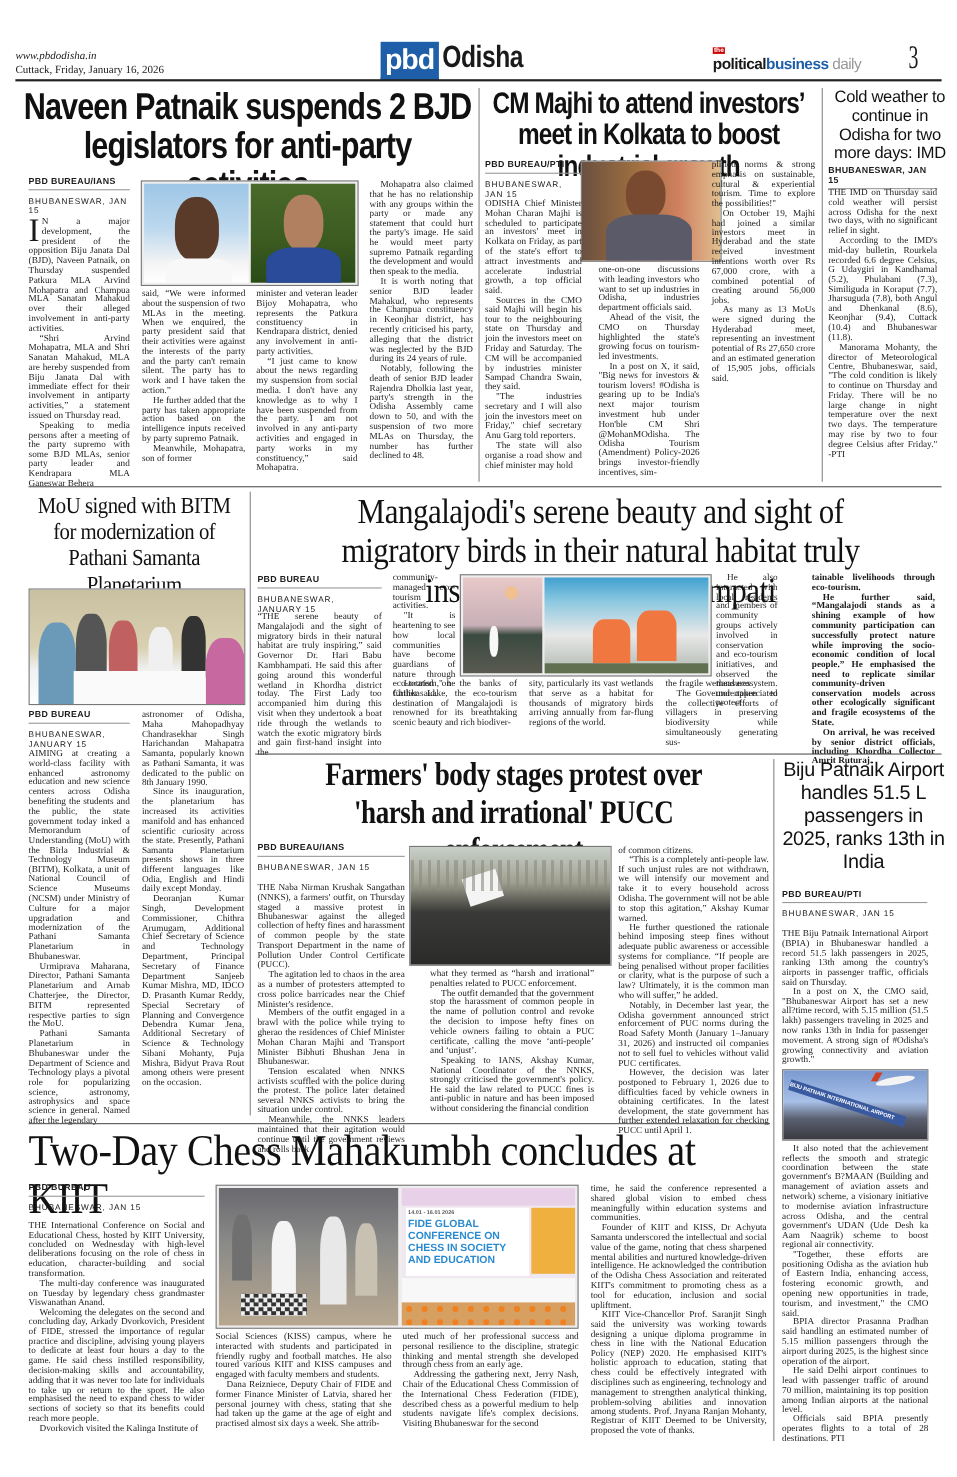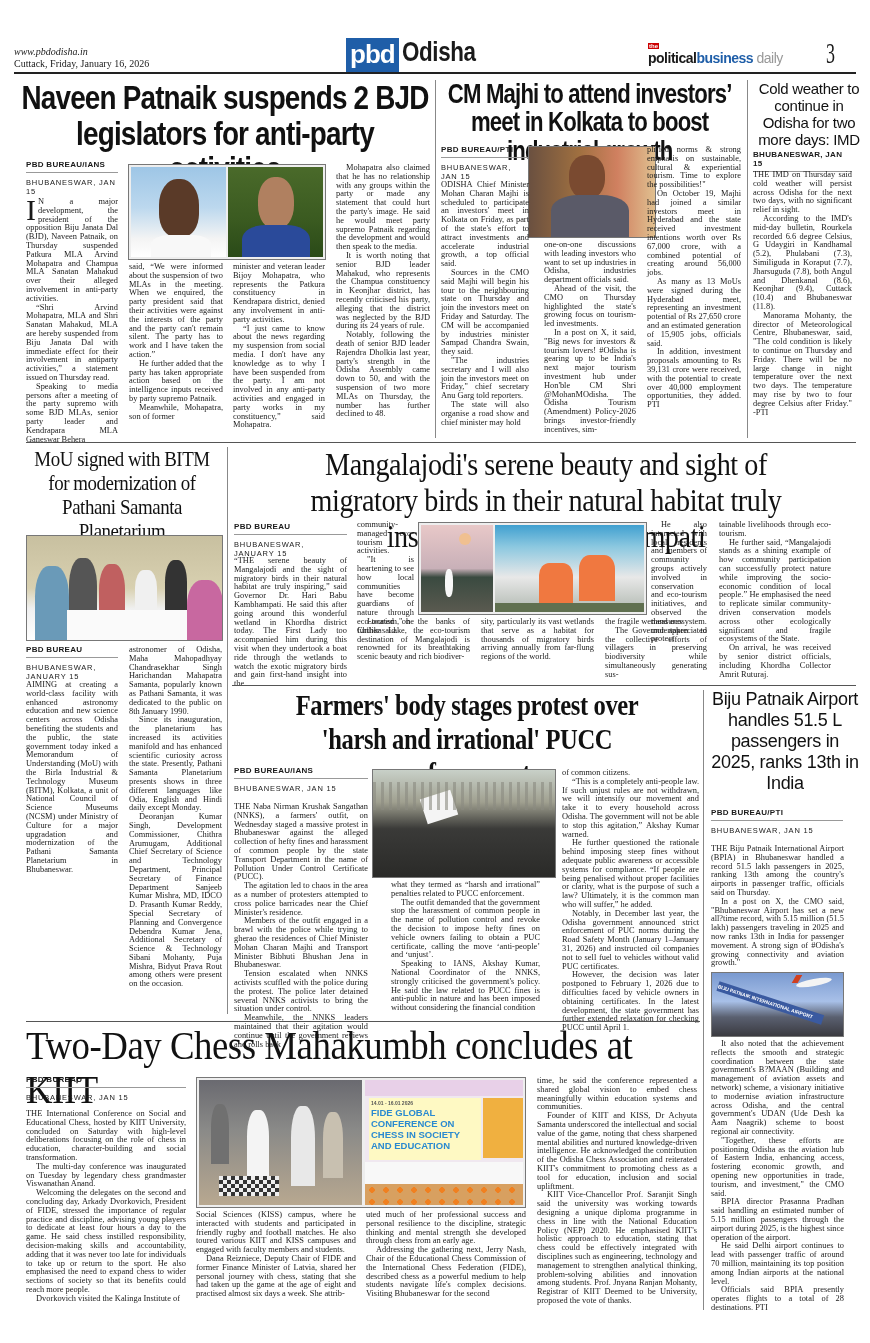--- a/index.html
+++ b/index.html
@@ -101,21 +101,20 @@
 </div>
 <div class="abs body-text" style="left:544px;top:241px;width:92px;">
   <p class="first">one-on-one discussions with leading investors who want to set up industries in Odisha, industries department officials said.</p>
   <p>Ahead of the visit, the CMO on Thursday highlighted the state's growing focus on tourism-led investments.</p>
   <p>In a post on X, it said, "Big news for investors &amp; tourism lovers! #Odisha is gearing up to be India's next major tourism investment hub under Hon'ble CM Shri @MohanMOdisha. The Odisha Tourism (Amendment) Policy-2026 brings investor-friendly incentives, sim-</p>
 </div>
 <div class="abs body-text" style="left:647px;top:146px;width:94px;">
   <p class="first">plified norms &amp; strong emphasis on sustainable, cultural &amp; experiential tourism. Time to explore the possibilities!"</p>
   <p>On October 19, Majhi had joined a similar investors meet in Hyderabad and the state received investment intentions worth over Rs 67,000 crore, with a combined potential of creating around 56,000 jobs.</p>
   <p>As many as 13 MoUs were signed during the Hyderabad meet, representing an investment potential of Rs 27,650 crore and an estimated generation of 15,905 jobs, officials said.</p>
-  <p>In addition, investment proposals amounting to Rs 39,131 crore were received, with the potential to create over 40,000 employment opportunities, they added. PTI</p>
 </div>
 <div class="abs vrule" style="left:747px;top:80px;height:358px;"></div>
 
 <div class="abs headline" style="left:752px;top:80px;width:114px;font-size:15px;font-weight:normal;letter-spacing:-0.3px;line-height:17px;">Cold weather to continue in Odisha for two more days: IMD</div>
 <div class="abs" style="left:753px;top:150px;width:99px;">
   <div class="byline">BHUBANESWAR, JAN 15</div>
 </div>
 <div class="abs body-text" style="left:753px;top:171px;width:99px;">
   <p class="first">THE IMD on Thursday said cold weather will persist across Odisha for the next two days, with no significant relief in sight.</p>
   <p>According to the IMD's mid-day bulletin, Rourkela recorded 6.6 degree Celsius, G Udaygiri in Kandhamal (5.2), Phulabani (7.3), Similiguda in Koraput (7.7), Jharsuguda (7.8), both Angul and Dhenkanal (8.6), Keonjhar (9.4), Cuttack (10.4) and Bhubaneswar (11.8).</p>
@@ -135,20 +134,22 @@
     <div style="position:absolute;left:160px;top:44px;width:36px;height:62px;border-radius:40% 40% 0 0;background:#c868a0;"></div>
     <div style="position:absolute;left:40px;top:74px;width:120px;height:32px;background:#fafafa;"></div>
   </div>
 </div>
 <div class="abs" style="left:26px;top:645px;width:92px;">
   <div class="byline">PBD BUREAU</div>
   <div class="dl">BHUBANESWAR, JANUARY 15</div>
 </div>
 <div class="abs body-text" style="left:26px;top:681px;width:92px;">
   <p class="first">AIMING at creating a world-class facility with enhanced astronomy education and new science centers across Odisha benefiting the students and the public, the state government today inked a Memorandum of Understanding (MoU) with the Birla Industrial &amp; Technology Museum (BITM), Kolkata, a unit of National Council of Science Museums (NCSM) under Ministry of Culture for a major upgradation and modernization of the Pathani Samanta Planetarium in Bhubaneswar.</p>
+  <p>Urmiprava Maharana, Director, Pathani Samanta Planetarium and Arnab Chatterjee, the Director, BITM represented respective parties to sign the MoU.</p>
+  <p>Pathani Samanta Planetarium in Bhubaneswar under the Department of Science and Technology plays a pivotal role for popularizing science, astronomy, astrophysics and space science in general. Named after the legendary</p>
 </div>
 <div class="abs body-text" style="left:129px;top:646px;width:93px;">
   <p class="first">astronomer of Odisha, Maha Mahopadhyay Chandrasekhar Singh Harichandan Mahapatra Samanta, popularly known as Pathani Samanta, it was dedicated to the public on 8th January 1990.</p>
   <p>Since its inauguration, the planetarium has increased its activities manifold and has enhanced scientific curiosity across the state. Presently, Pathani Samanta Planetarium presents shows in three different languages like Odia, English and Hindi daily except Monday.</p>
   <p>Deoranjan Kumar Singh, Development Commissioner, Chithra Arumugam, Additional Chief Secretary of Science and Technology Department, Principal Secretary of Finance Department Sanjeeb Kumar Mishra, MD, IDCO D. Prasanth Kumar Reddy, Special Secretary of Planning and Convergence Debendra Kumar Jena, Additional Secretary of Science &amp; Technology Sibani Mohanty, Puja Mishra, Bidyut Prava Rout among others were present on the occasion.</p>
 </div>
 <div class="abs vrule" style="left:227px;top:447px;height:567px;"></div>
 
 <div class="abs headline serif" style="left:232px;top:446px;width:628px;font-size:32px;line-height:36px;transform:scaleX(0.88);transform-origin:center top;">Mangalajodi's serene beauty and sight of migratory birds in their natural habitat truly inspiring: Guv Kambhampati</div>
 <div class="abs" style="left:234px;top:522px;width:113px;">
@@ -179,41 +180,41 @@
 <div class="abs body-text" style="left:481px;top:618px;width:113px;">
   <p class="first">sity, particularly its vast wetlands that serve as a habitat for thousands of migratory birds arriving annually from far-flung regions of the world.</p>
 </div>
 <div class="abs body-text" style="left:651px;top:521px;width:56px;">
   <p>He also interacted with local residents and members of community groups actively involved in conservation and eco-tourism initiatives, and observed the measures undertaken to protect</p>
 </div>
 <div class="abs body-text" style="left:605px;top:618px;width:102px;">
   <p class="first">the fragile wetland ecosystem.</p>
   <p>The Governor appreciated the collective efforts of villagers in preserving biodiversity while simultaneously generating sus-</p>
 </div>
-<div class="abs body-text" style="left:719px;top:521px;width:112px;">
+<div class="abs body-text" style="left:738px;top:521px;width:112px;font-weight:bold;">
   <p class="first">tainable livelihoods through eco-tourism.</p>
   <p>He further said, “Mangalajodi stands as a shining example of how community participation can successfully protect nature while improving the socio-economic condition of local people.” He emphasised the need to replicate similar community-driven conservation models across other ecologically significant and fragile ecosystems of the State.</p>
   <p>On arrival, he was received by senior district officials, including Khordha Collector Amrit Ruturaj.</p>
 </div>
 
 <div class="abs hrule" style="left:232px;top:685px;width:624px;background:#555;"></div>
 
 <div class="abs headline serif" style="left:232px;top:688px;width:470px;font-size:30px;line-height:34px;font-weight:bold;transform:scaleX(0.82);transform-origin:center top;">Farmers' body stages protest over 'harsh and irrational' PUCC enforcement</div>
 <div class="abs" style="left:234px;top:766px;width:134px;">
   <div class="byline">PBD BUREAU/IANS</div>
   <div class="dl">BHUBANESWAR, JAN 15</div>
 </div>
 <div class="abs photo" style="left:372px;top:769px;width:184px;height:109px;padding:0;">
   <div class="ph" style="background:linear-gradient(180deg,#c8d0c8 0%,#a0a090 30%,#3a3a38 55%,#2a2a28 100%);">
     <div style="position:absolute;left:50px;top:24px;width:32px;height:26px;background:#f4f4f4;transform:rotate(-18deg);"></div>
     <div style="position:absolute;left:0;top:12px;width:100%;height:28px;background:repeating-linear-gradient(90deg,#8a8a80 0 3px,transparent 3px 8px);opacity:.6;"></div>
   </div>
 </div>
 <div class="abs body-text" style="left:234px;top:803px;width:134px;">
-  <p class="first">THE Naba Nirman Krushak Sangathan (NNKS), a farmers' outfit, on Wednesday staged a massive protest in Bhubaneswar against the alleged collection of hefty fines and harassment of common people by the state Transport Department in the name of Pollution Under Control Certificate (PUCC).</p>
+  <p class="first">THE Naba Nirman Krushak Sangathan (NNKS), a farmers' outfit, on Thursday staged a massive protest in Bhubaneswar against the alleged collection of hefty fines and harassment of common people by the state Transport Department in the name of Pollution Under Control Certificate (PUCC).</p>
   <p>The agitation led to chaos in the area as a number of protesters attempted to cross police barricades near the Chief Minister's residence.</p>
   <p>Members of the outfit engaged in a brawl with the police while trying to gherao the residences of Chief Minister Mohan Charan Majhi and Transport Minister Bibhuti Bhushan Jena in Bhubaneswar.</p>
   <p>Tension escalated when NNKS activists scuffled with the police during the protest. The police later detained several NNKS activists to bring the situation under control.</p>
   <p>Meanwhile, the NNKS leaders maintained that their agitation would continue until the government reviews and rolls back</p>
 </div>
 <div class="abs body-text" style="left:391px;top:881px;width:149px;">
   <p class="first">what they termed as “harsh and irrational” penalties related to PUCC enforcement.</p>
   <p>The outfit demanded that the government stop the harassment of common people in the name of pollution control and revoke the decision to impose hefty fines on vehicle owners failing to obtain a PUC certificate, calling the move ‘anti-people’ and ‘unjust’.</p>
   <p>Speaking to IANS, Akshay Kumar, National Coordinator of the NNKS, strongly criticised the government's policy. He said the law related to PUCC fines is anti-public in nature and has been imposed without considering the financial condition</p>
 </div>
@@ -251,36 +252,36 @@
 </div>
 
 <div class="abs hrule" style="left:26px;top:1021px;width:674px;background:#555;"></div>
 
 <div class="abs headline serif" style="left:26px;top:1024px;width:674px;font-size:40px;line-height:44px;transform:scaleX(0.92);transform-origin:left top;text-align:left;width:720px;">Two-Day Chess Mahakumbh concludes at KIIT</div>
 <div class="abs" style="left:26px;top:1075px;width:160px;">
   <div class="byline">PBD BUREAU</div>
   <div class="dl">BHUBANESWAR, JAN 15</div>
 </div>
 <div class="abs body-text" style="left:26px;top:1110px;width:160px;">
-  <p class="first">THE International Conference on Social and Educational Chess, hosted by KIIT University, concluded on Saturday with high-level deliberations focusing on the role of chess in education, character-building and social transformation.</p>
+  <p class="first">THE International Conference on Social and Educational Chess, hosted by KIIT University, concluded on Wednesday with high-level deliberations focusing on the role of chess in education, character-building and social transformation.</p>
   <p>The multi-day conference was inaugurated on Tuesday by legendary chess grandmaster Viswanathan Anand.</p>
   <p>Welcoming the delegates on the second and concluding day, Arkady Dvorkovich, President of FIDE, stressed the importance of regular practice and discipline, advising young players to dedicate at least four hours a day to the game. He said chess instilled responsibility, decision-making skills and accountability, adding that it was never too late for individuals to take up or return to the sport. He also emphasised the need to expand chess to wider sections of society so that its benefits could reach more people.</p>
   <p>Dvorkovich visited the Kalinga Institute of</p>
 </div>
 <div class="abs photo" style="left:196px;top:1077px;width:330px;height:131px;display:flex;gap:3px;">
   <div class="ph" style="background:linear-gradient(180deg,#6a6a70 0%,#8a8a88 40%,#b8a890 100%);width:163px;flex:none;">
     <div style="position:absolute;left:12px;top:24px;width:18px;height:60px;border-radius:40% 40% 0 0;background:#707070;"></div>
     <div style="position:absolute;left:48px;top:30px;width:22px;height:66px;border-radius:40% 40% 0 0;background:#f4f4f4;"></div>
     <div style="position:absolute;left:92px;top:26px;width:24px;height:80px;border-radius:40% 40% 0 0;background:#e8e8e8;"></div>
     <div style="position:absolute;left:124px;top:32px;width:20px;height:66px;border-radius:40% 40% 0 0;background:#c8c0b0;"></div>
     <div style="position:absolute;left:20px;top:96px;width:60px;height:20px;background:repeating-conic-gradient(#333 0 25%,#eee 0 50%) 0 0/8px 8px;"></div>
   </div>
   <div class="ph" style="background:#f0e8f0;flex:1;">
     <div style="position:absolute;left:0;top:0;width:100%;height:16px;background:#e8d0e8;"></div>
-    <div style="position:absolute;left:4px;top:18px;width:112px;height:62px;background:#fef9c3;color:#2a8ad0;font-family:'Liberation Sans',sans-serif;font-weight:bold;font-size:9.5px;line-height:11px;padding:2px;">
+    <div style="position:absolute;left:4px;top:18px;width:112px;height:62px;background:#ffffff;color:#2a8ad0;font-family:'Liberation Sans',sans-serif;font-weight:bold;font-size:9.5px;line-height:11px;padding:2px;">
       <div style="font-size:5px;color:#555;line-height:7px;">14.01 - 16.01 2026</div>
       <div>FIDE GLOBAL CONFERENCE ON CHESS IN SOCIETY AND EDUCATION</div>
     </div>
     <div style="position:absolute;left:118px;top:18px;width:40px;height:60px;background:#f0b040;"></div>
     <div style="position:absolute;left:0;top:82px;width:100%;height:24px;background:#f8f8f8;"></div>
     <div style="position:absolute;left:0;top:104px;width:100%;height:22px;background:radial-gradient(circle,#f08020 30%,transparent 32%) 0 0/14px 12px,#d8a060;"></div>
   </div>
 </div>
 <div class="abs body-text" style="left:196px;top:1211px;width:160px;">
   <p class="first">Social Sciences (KISS) campus, where he interacted with students and participated in friendly rugby and football matches. He also toured various KIIT and KISS campuses and engaged with faculty members and students.</p>

